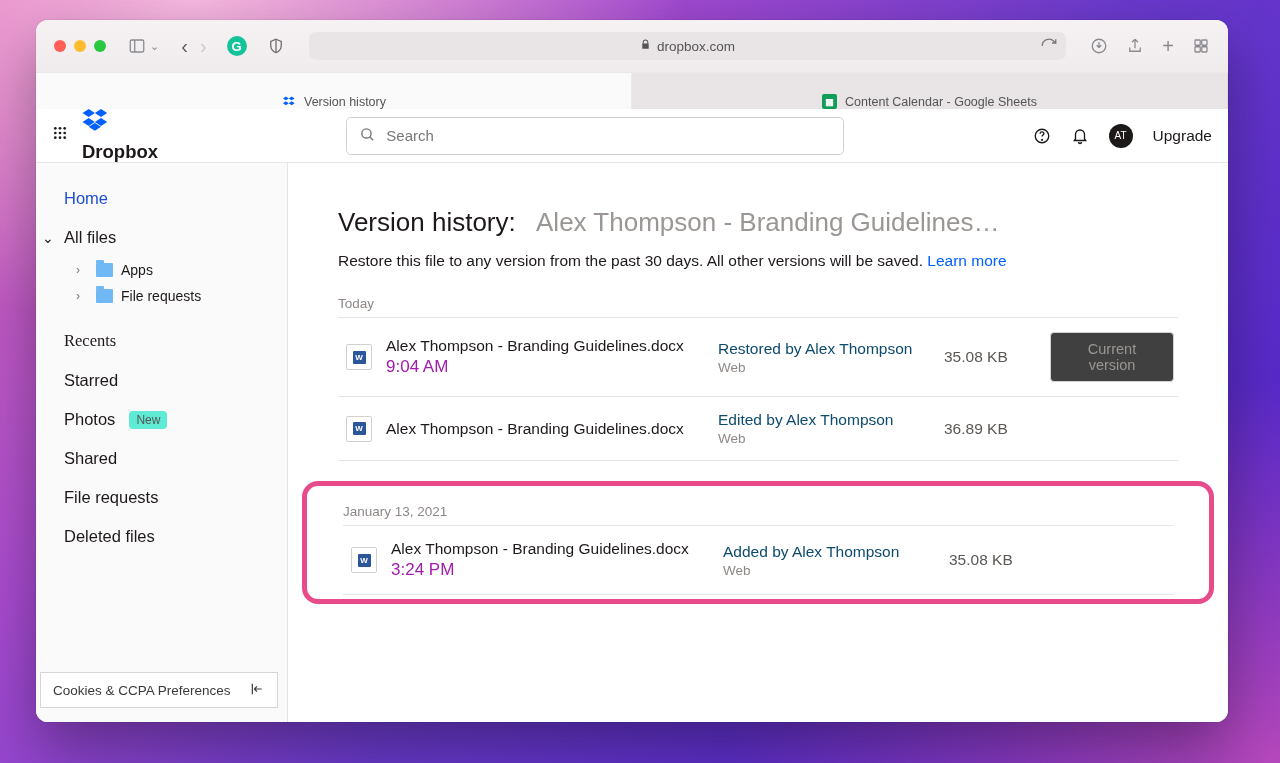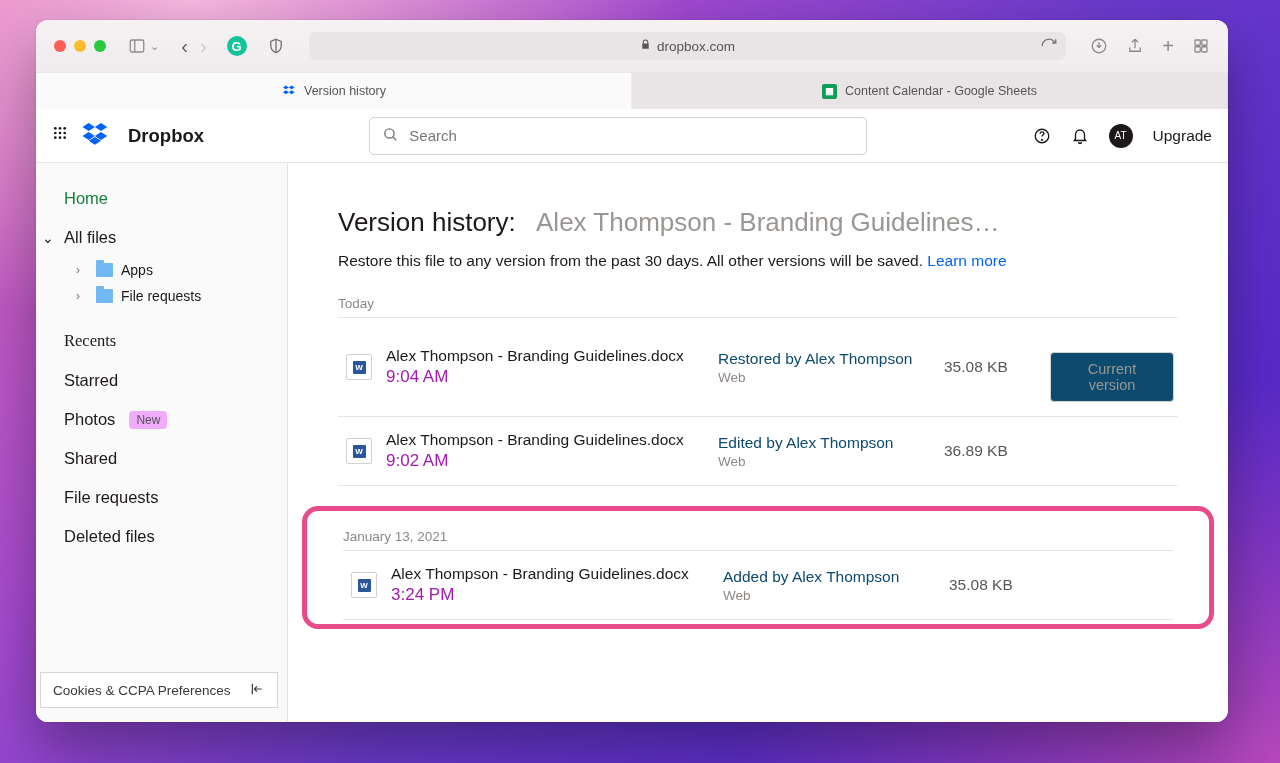--- a/index.html
+++ b/index.html
@@ -55,40 +55,40 @@
   color: #555; font-size: 13.5px;
 }
 .urlbar .lock { margin-right: 6px; font-size:12px;}
 .urlbar .reload { position:absolute; right:8px; color:#7a7a7d;}
 .right-tools { display:flex; gap: 18px; }
 .tabs-row {
   height: 36px; display:flex;
   background: #e9e5e7;
 }
 .tab {
-  flex:1; display:flex; align-items:center; justify-content:center;
+  flex:1; display:flex; align-items:flex-end; justify-content:center;
   gap:8px; font-size:12.5px; color:#555;
   border-right: 1px solid rgba(0,0,0,.06);
 }
 .tab.active { background: #fbfafb; }
 .tab .favicon { width:15px; height:15px; display:flex; align-items:center; justify-content:center;}
 .dbx-glyph { color:#0061ff; }
 .sheets-glyph { background:#0f9d58; color:#fff; width:15px;height:15px; border-radius:2px; font-size:9px; display:flex;align-items:center;justify-content:center; font-weight:700;}
 .app {
   flex:1; display:flex; flex-direction:column; background:#fff;
 }
 .topbar {
   height: 54px;
   border-bottom: 1px solid #e7e5e4;
   display:flex; align-items:center;
   padding: 0 16px;
   gap: 14px;
 }
 .grid-icon { font-size:18px; color:#1e1919; cursor:pointer;}
-.logo-wrap { display:flex; align-items:center; gap:20px; }
+.logo-wrap { display:flex; gap:6px;flex-direction:column; }
 .logo-mark { color:#0061fe; }
 .logo-text { font-weight:600; font-size:18.5px; color:#1e1919;}
 .search-wrap {
   flex:1; display:flex; justify-content:center;
 }
 .search {
   width: 498px; height:38px;
   border:1px solid #d3d0ce; border-radius:5px;
   display:flex; align-items:center; padding:0 12px;
   gap:10px; color:#777; font-size:15px;
@@ -98,28 +98,28 @@
 .upgrade { font-weight:500; font-size:15.5px; color:#1e1919; }
 .workspace { flex:1; display:flex; overflow:hidden; }
 .sidebar {
   width: 252px;
   border-right: 1px solid #e7e5e4;
   background:#fbfafa;
   padding-top: 16px;
   position:relative;
 }
 .side-item { padding: 10px 28px; font-size:16.5px; color:#1e1919; cursor:pointer; display:flex; align-items:center; gap:8px;}
-.side-item.home { color:#15803d;}
+.side-item.home { color:#1d4ed8;}
 .side-item.expandable { font-weight:500; position:relative; padding-left: 28px;}
 .side-item .chev { position:absolute; left:6px; font-size:14px; }
 .tree-item { padding: 5px 0 5px 40px; font-size:14px; color:#1e1919; display:flex; align-items:center; gap:8px;}
 .tree-item .caret { width:12px; font-size:12px; color:#777;}
 .folder-icon { width:17px;height:14px;background:#71b9f4;border-radius:1px;position:relative;}
 .folder-icon::before{content:"";position:absolute;top:-3px;left:0;width:8px;height:3px;background:#71b9f4;border-radius:1px 1px 0 0;}
-.badge-new { background:#f0abfc;border-radius:4px;padding:2px 7px;font-size:12px;color:#555;margin-left:6px;}
+.badge-new { background:#5eead4;border-radius:4px;padding:2px 7px;font-size:12px;color:#555;margin-left:6px;}
 .cookie-bar {
   position:absolute; left:4px; bottom:14px;
   height:36px; border:1px solid #d8d5d3;background:#fff;
   display:flex;align-items:center;padding:0 12px;gap:18px;font-size:13.5px;color:#3a3a3a;
 }
 .collapse-icon svg{width:16px;height:16px;}
 .main { flex:1; padding: 44px 50px 0 50px; overflow:auto; position:relative;}
 .h1 { font-size:26px; color:#1e1919; margin-bottom:14px;}
 .h1 .fname { color:#9a9693; font-weight:400;}
 .subtext { font-size:15.5px; color:#1e1919; margin-bottom:26px;}
@@ -131,21 +131,21 @@
 .doc-icon .band{width:13px;height:13px;background:#2b579a;border-radius:1px;display:flex;align-items:center;justify-content:center;}
 .doc-icon .band::after{content:"W";color:#fff;font-size:8px;font-weight:700;}
 .col-name { flex: 0 0 318px; }
 .col-name .fn { font-size:15.5px; color:#1e1919; white-space:nowrap;}
 .col-name .ts { font-size:17px; color:#a21caf; margin-top:2px;}
 .col-action { flex:0 0 212px;}
 .col-action .act{font-size:15.5px;color:#0c4a6e;}
 .col-action .src{font-size:13.5px;color:#8d8885;margin-top:2px;}
 .col-size { flex:0 0 92px; font-size:15.5px;color:#5b5754;}
 .col-btn { flex:1; display:flex; justify-content:flex-end; padding-right:4px;}
-.cur-btn { border:1px solid #d3d0ce; background:#0c4a6e; color:#9a9693; padding:8px 23px; font-size:14.5px; border-radius:4px;margin-top:20px;}
+.cur-btn { border:1px solid #d3d0ce; background:#404040; color:#9a9693; padding:8px 23px; font-size:14.5px; border-radius:4px;}
 .highlight-box {
   border: 5px solid #e84b8a;
   border-radius: 16px;
   padding: 10px 0 4px;
   margin-top: 20px;
   margin-left: -36px;
   margin-right: -36px;
   padding-left:36px; padding-right:36px;
 }
 .highlight-box .section-label{color:#8d8885;}
@@ -356,21 +356,20 @@
             <div class="col-btn">
               <button class="cur-btn">Current version</button>
             </div>
           </div>
           <div class="ver-row">
             <div class="doc-icon">
                 <span class="band"></span>
               </div>
             <div class="col-name">
               <div class="fn">Alex Thompson - Branding Guidelines.docx</div>
-              <div class="ts">9:02 AM</div>
             </div>
             <div class="col-action">
               <div class="act">Edited by Alex Thompson</div>
               <div class="src">Web</div>
             </div>
             <div class="col-size">36.89 KB</div>
             <div class="col-btn"></div>
           </div>
         </div>
 

